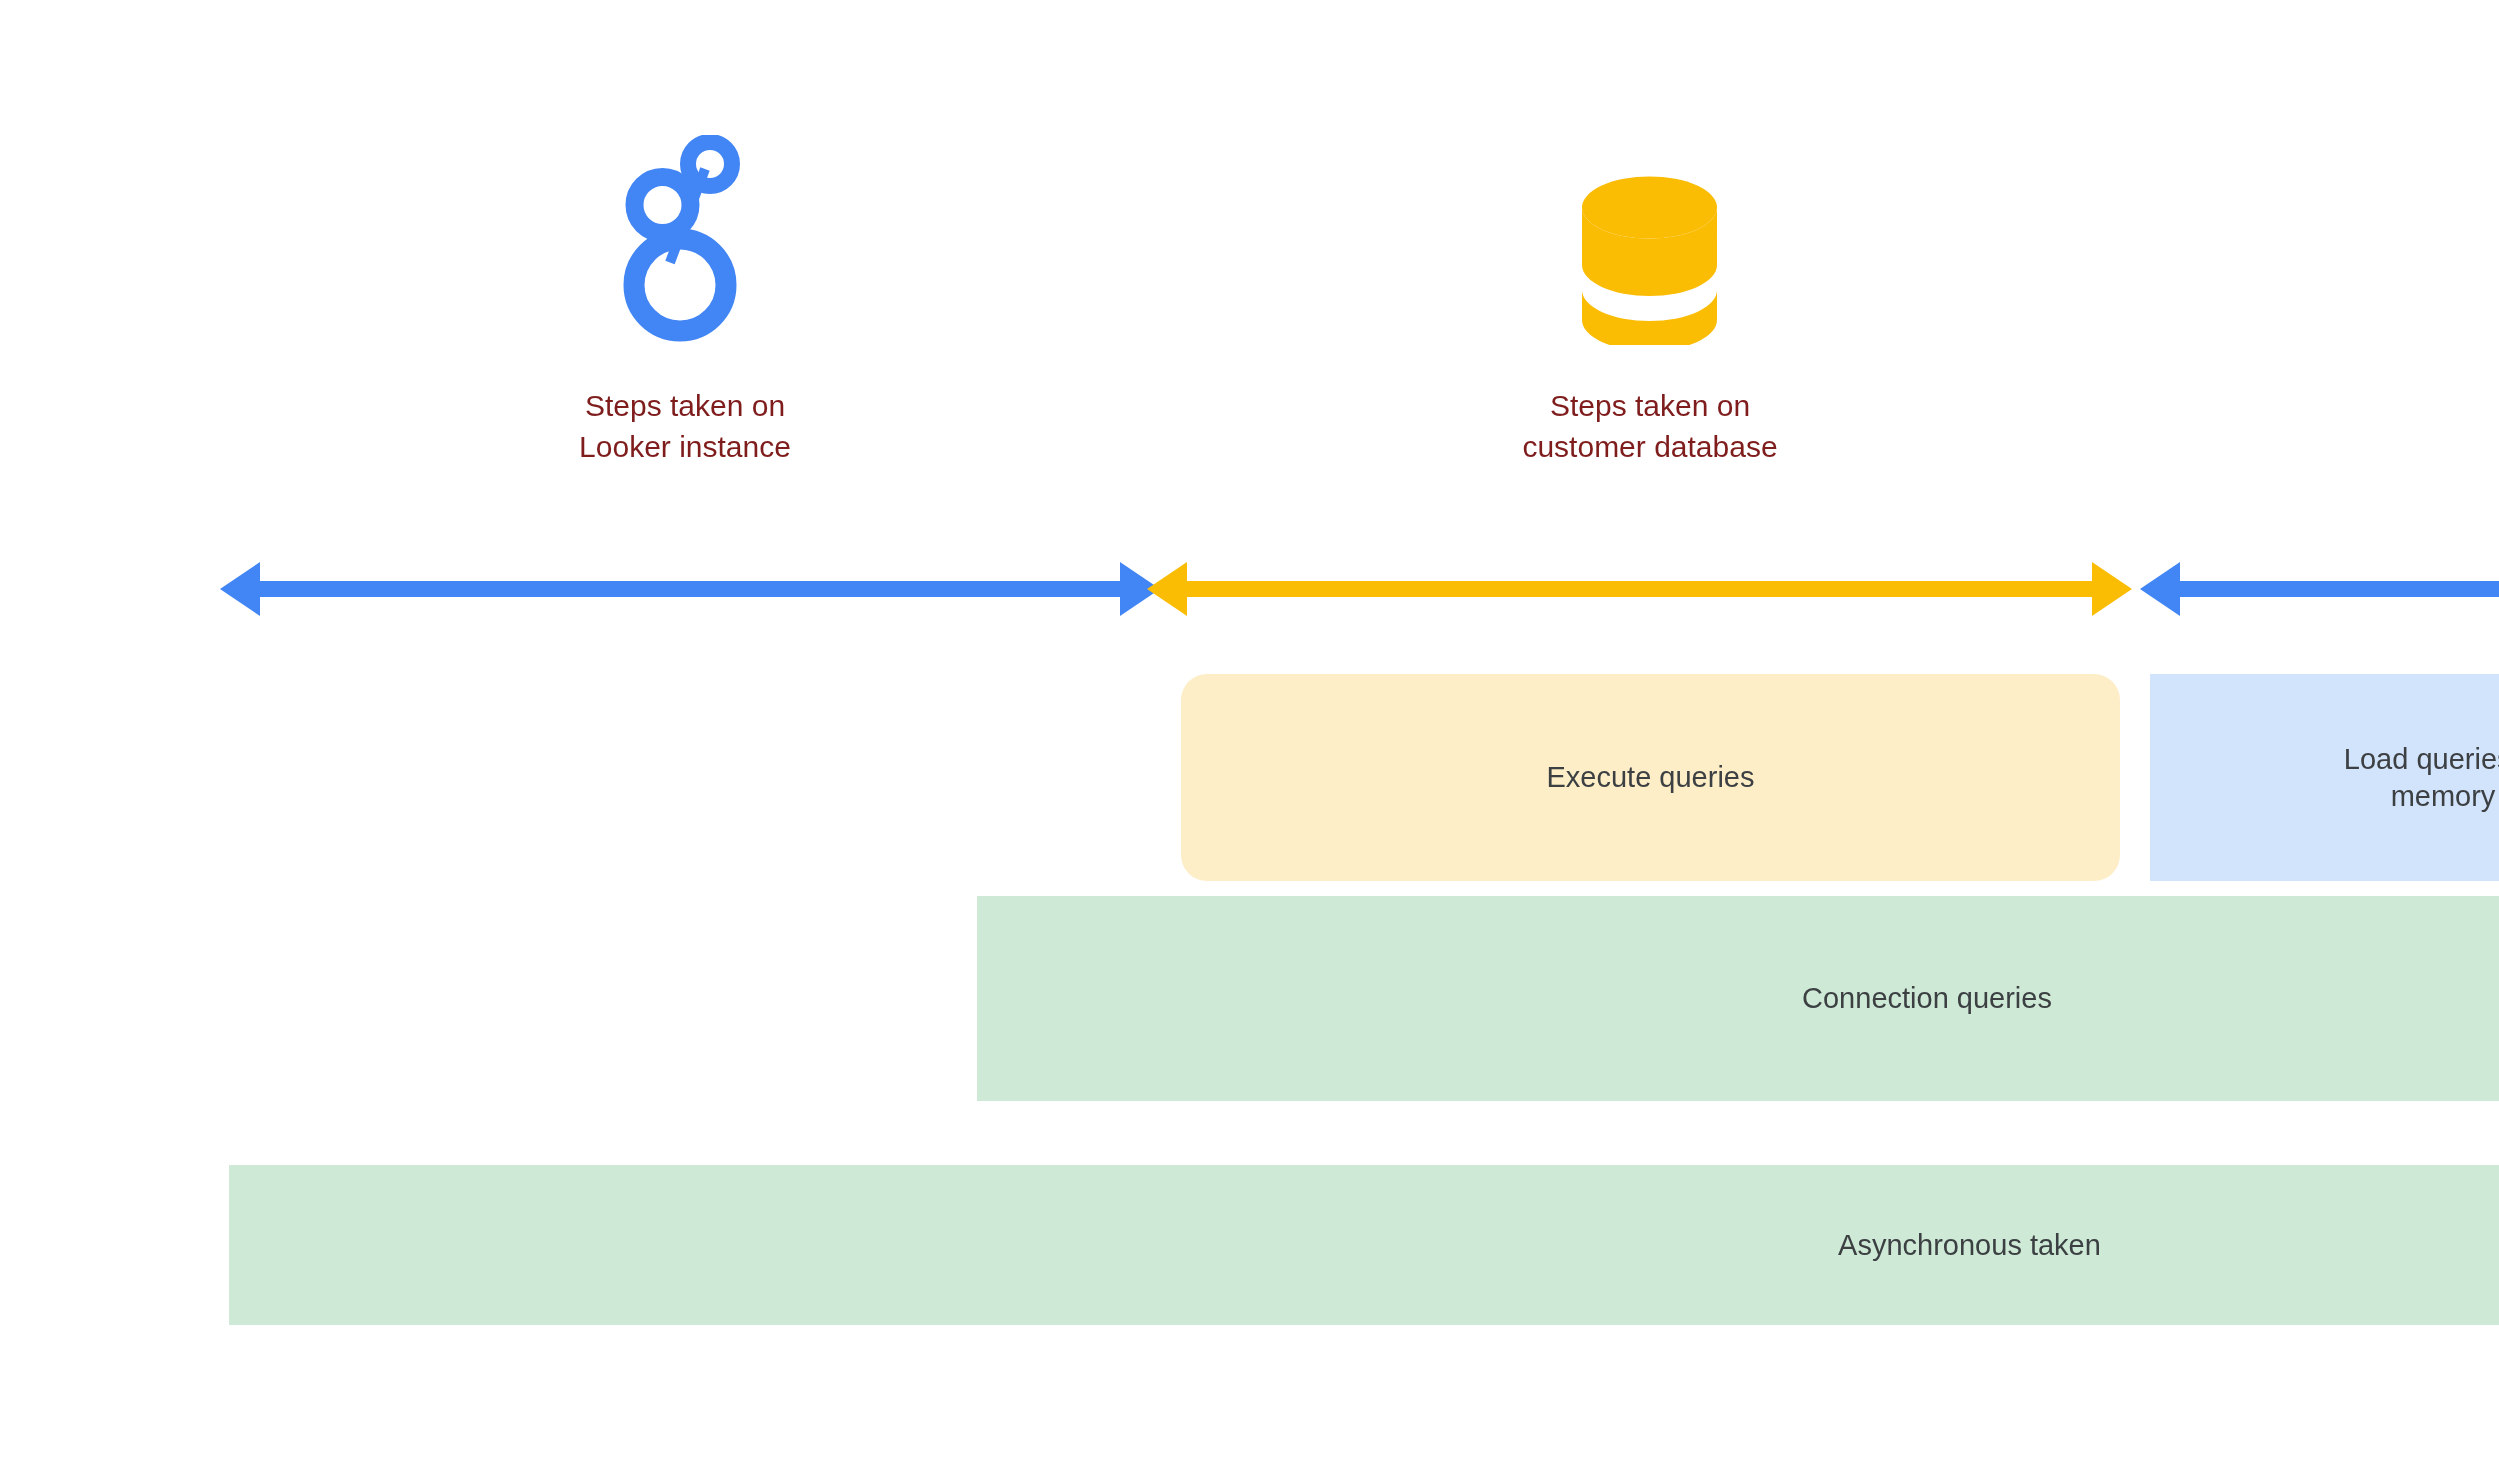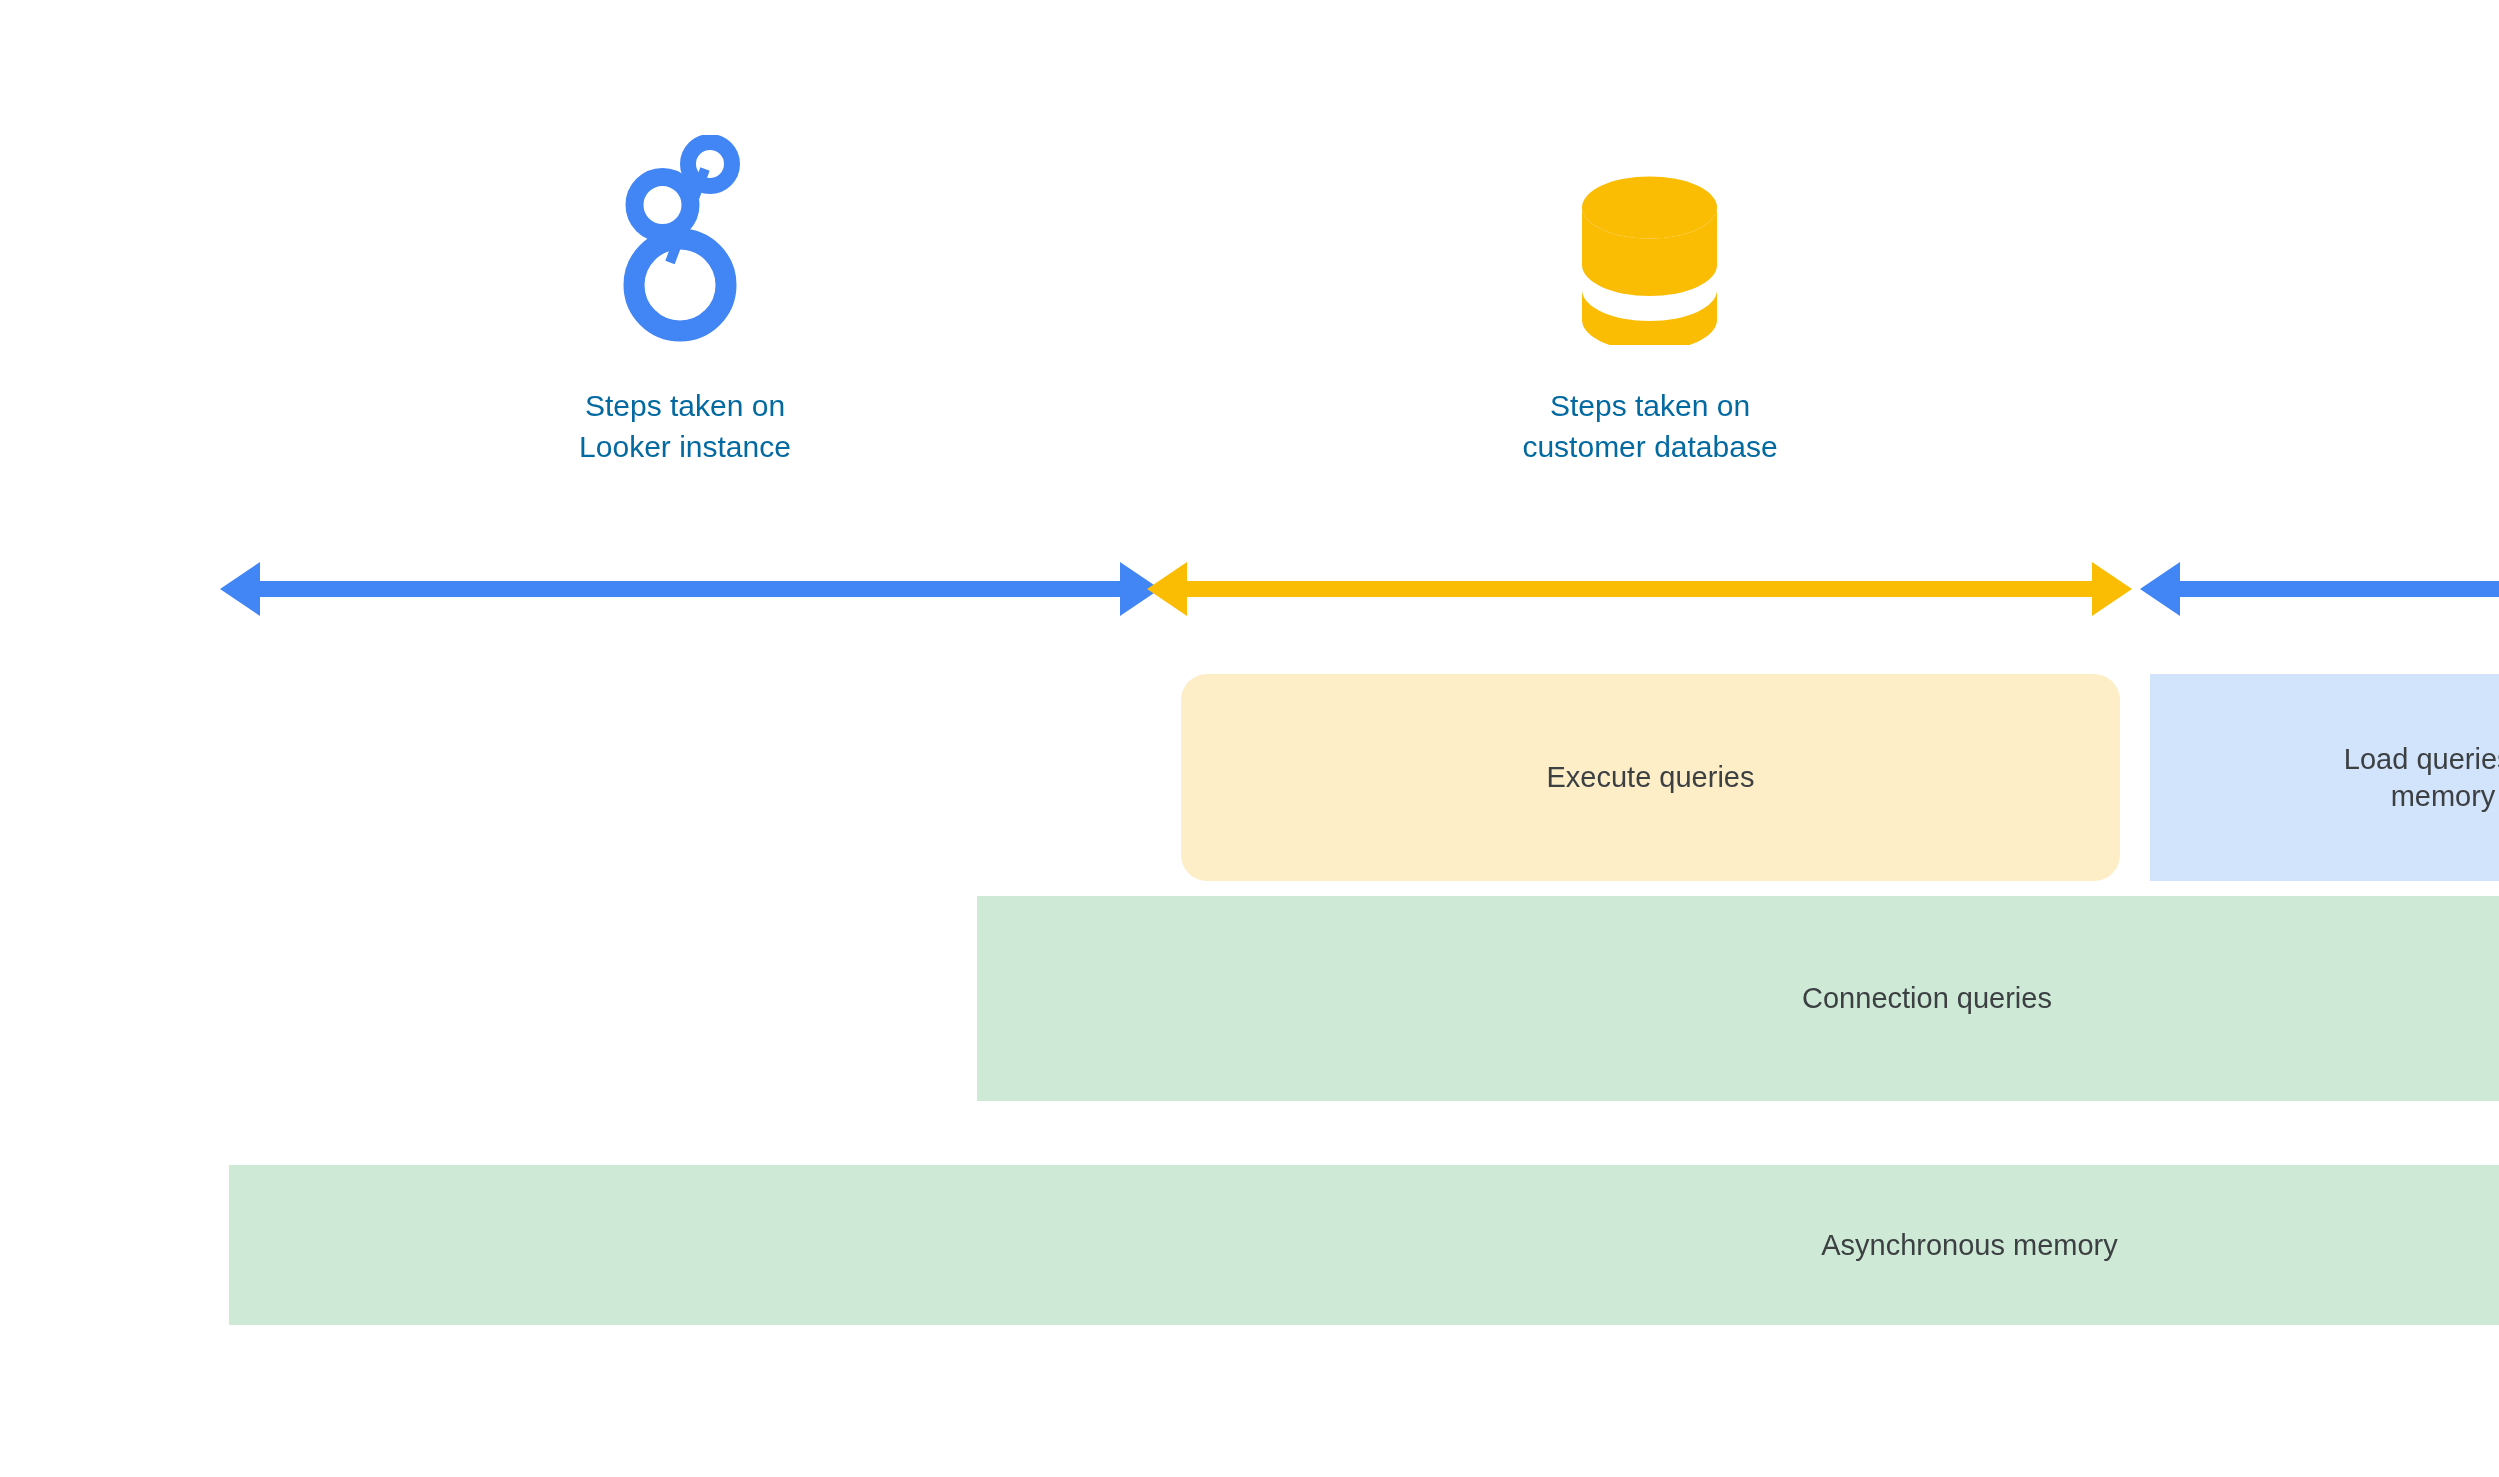--- a/index.html
+++ b/index.html
@@ -17,21 +17,21 @@
   .icon{position:absolute;}
   .looker-icon{width:150px;height:210px;}
   .db-icon{width:145px;height:200px;}
 
   
   .section-label{
     position:absolute;
     text-align:center;
     font-size:30px;
     line-height:41px;
-    color:#0369a1;
+    color:#7f1d1d;
     letter-spacing:0px;
     white-space:pre-line;
   }
 
   
   .arrow{position:absolute;height:60px;}
 
   
   .box{
     position:absolute;
@@ -107,17 +107,17 @@
     <span>Load queries in
 memory</span>
   </div>
 
 
   <div class="box box-green" style="left:977px;top:896px;width:1900px;height:205px;">
     <span>Connection queries</span>
   </div>
 
   <div class="box box-green" style="left:229px;top:1165px;width:3481px;height:160px;">
-    <span>Asynchronous memory</span>
+    <span>Asynchronous taken</span>
   </div>
 
 </div>
 
 
 </body></html>

